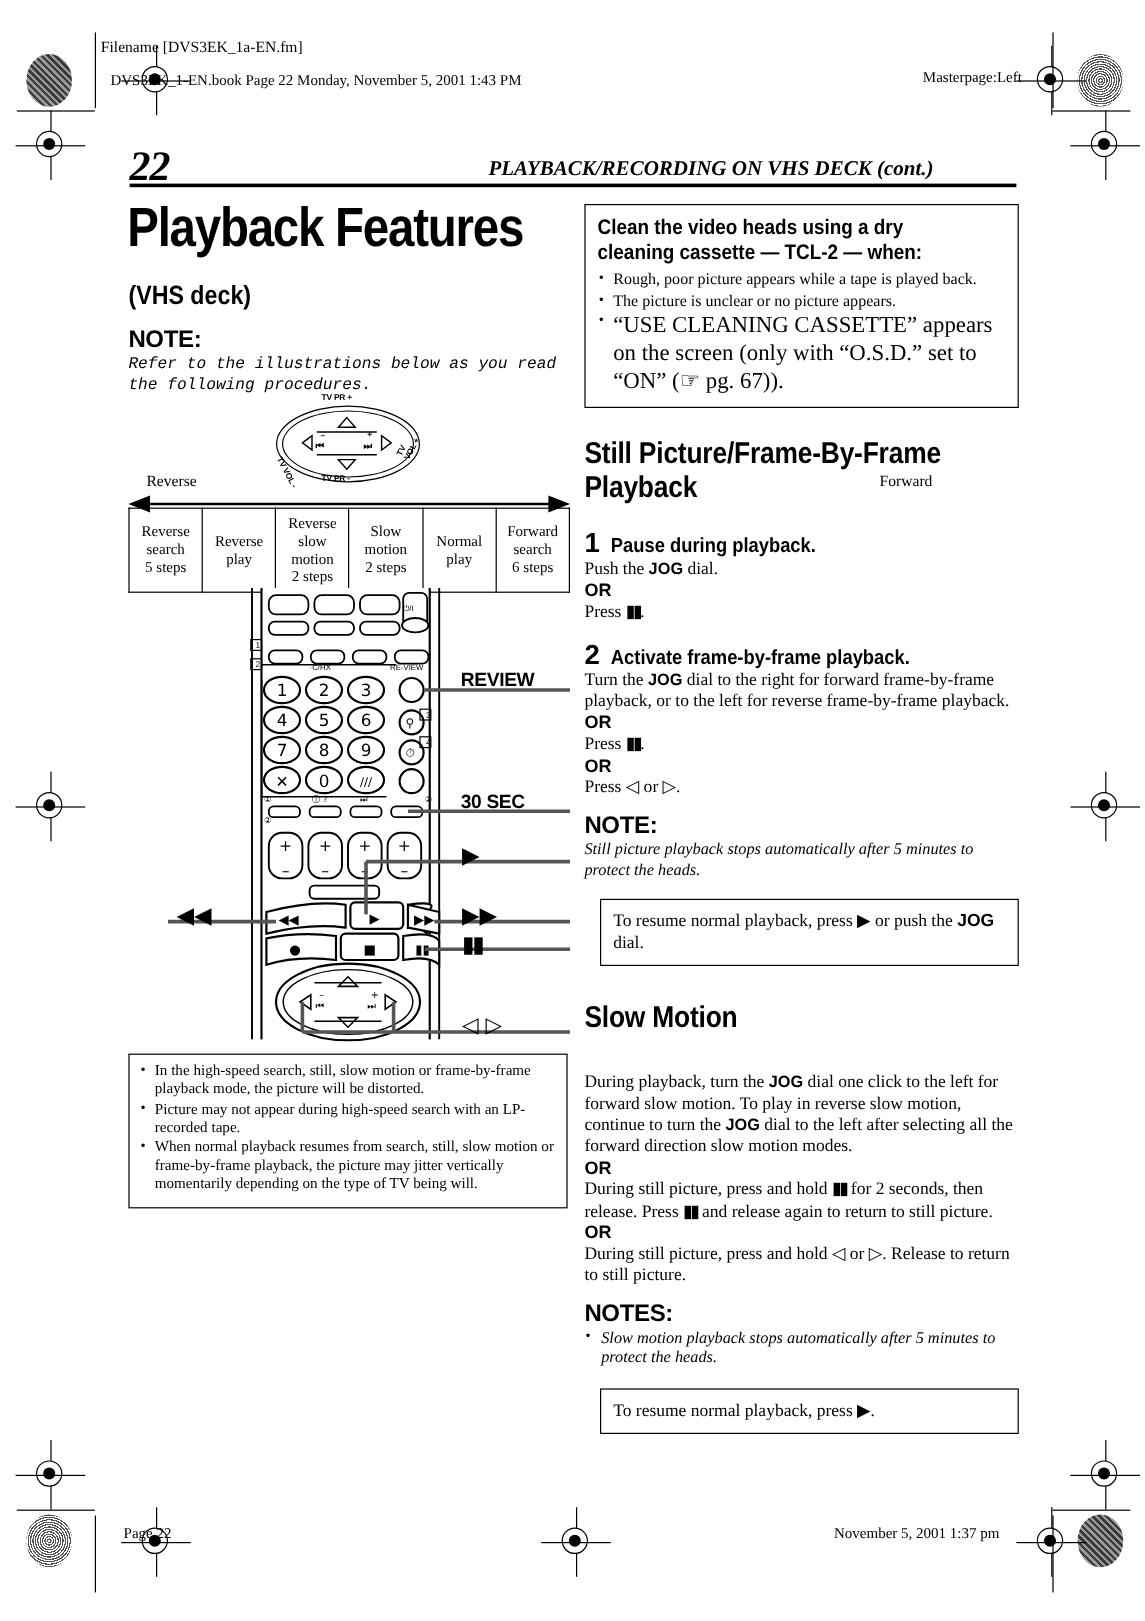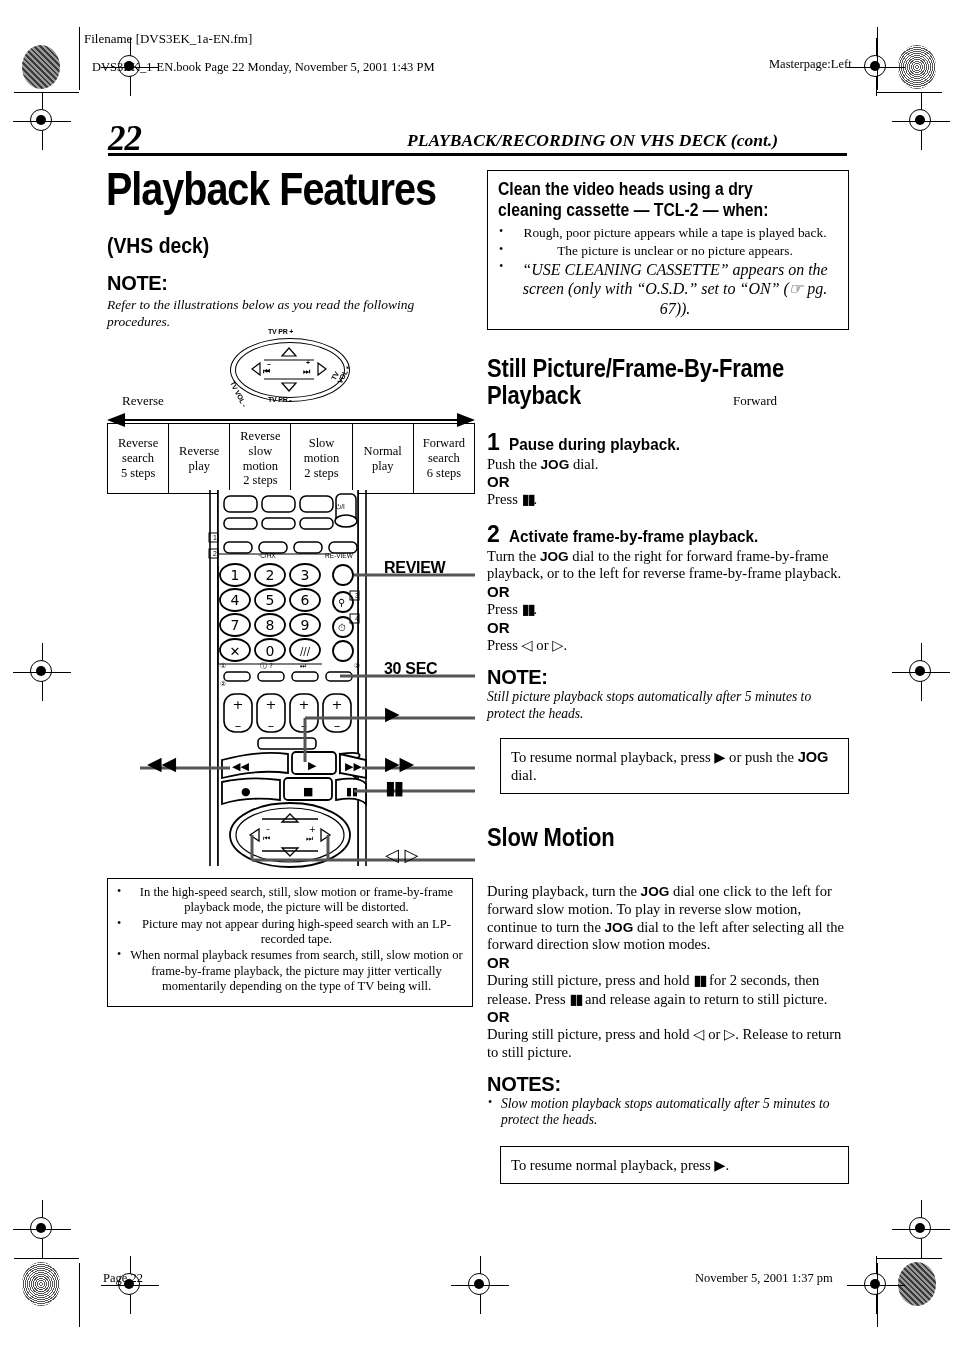--- a/index.html
+++ b/index.html
@@ -38,42 +38,42 @@
   .rule{position:absolute;left:108px;top:153px;width:739px;height:3px;background:#000;}
 
   h1.title{position:absolute;left:106px;top:166px;margin:0;font-size:46px;line-height:1;
            font-family:"Liberation Sans",sans-serif;font-weight:bold;letter-spacing:-1.2px;
            transform:scaleX(0.86);transform-origin:left top;}
   h2.sub{position:absolute;left:107px;top:233px;margin:0;font-size:22px;
          font-family:"Liberation Sans",sans-serif;font-weight:bold;
          transform:scaleX(0.88);transform-origin:left top;}
 
   .note-h{font-family:"Liberation Sans",sans-serif;font-weight:bold;font-size:20px;letter-spacing:-0.3px;}
-  .ital{font-style:italic;font-family:Liberation Serif, serif;}
+  .ital{font-style:italic;font-family:Liberation Mono, monospace;}
 
   
   .lcol{position:absolute;left:107px;top:272px;width:368px;}
   .note-body{font-size:13.5px;line-height:1.24;margin-top:2px;}
 
   
   .jog{position:absolute;}
   .jog .oval{position:absolute;border:1.5px solid #000;border-radius:50%;}
   .tiny{font-size:7px;font-family:"Liberation Sans",sans-serif;font-weight:bold;letter-spacing:-0.2px;}
 
   
   .dirlabel{font-size:13px;font-family:"Liberation Serif",serif;}
   table.modes{border-collapse:collapse;width:368px;table-layout:fixed;}
   table.modes td{border:1px solid #000;text-align:center;vertical-align:middle;
     font-size:12.5px;line-height:1.18;padding:5px 1px;height:58px;font-family:"Liberation Serif",serif;}
 
   
   .attn{position:absolute;left:107px;top:878px;width:366px;border:1.5px solid #000;
         padding:6px 8px 10px 8px;box-sizing:border-box;}
   .attn h3{margin:0 0 2px 0;font-size:19px;font-family:"Liberation Sans",sans-serif;font-weight:bold;letter-spacing:-0.2px;}
-  .bul{position:relative;padding-left:13px;font-size:12.6px;line-height:1.22;margin-bottom:1px;text-align:center;}
+  .bul{position:relative;padding-left:13px;font-size:12.6px;line-height:1.22;margin-bottom:1px;}
   .bul:before{content:"\2022";position:absolute;left:1px;top:-1px;font-size:12px;}
 
   
   .rcol{position:absolute;left:487px;top:170px;width:362px;}
   .box{border:1.5px solid #000;padding:8px 9px 9px 10px;box-sizing:border-box;}
   .box h3{margin:0 0 5px 0;font-size:17.5px;line-height:1.18;
           font-family:"Liberation Sans",sans-serif;font-weight:bold;
           transform:scaleX(0.9);transform-origin:left top;}
   h2.sec{margin:0;font-size:25px;line-height:1.1;
          font-family:"Liberation Sans",sans-serif;font-weight:bold;
@@ -397,21 +397,21 @@
     <div class="bul">Picture may not appear during high-speed search with an LP-recorded tape.</div>
     <div class="bul">When normal playback resumes from search, still, slow motion or frame-by-frame playback, the picture may jitter vertically momentarily depending on the type of TV being will.</div>
   </div>
 
   <div class="rcol">
 
     <div class="box">
       <h3>Clean the video heads using a dry cleaning cassette — TCL-2 — when:</h3>
       <div class="bul" style="font-size:13.4px;">Rough, poor picture appears while a tape is played back.</div>
       <div class="bul" style="font-size:13.4px;">The picture is unclear or no picture appears.</div>
-      <div class="bul" style="font-size:16px;font-style:italic;">“USE CLEANING CASSETTE” appears on the screen (only with “O.S.D.” set to “ON” (☞ pg. 67)).</div>
+      <div class="bul" style="font-size:19px;">“USE CLEANING CASSETTE” appears on the screen (only with “O.S.D.” set to “ON” (☞ pg. 67)).</div>
     </div>
 
     <h2 class="sec" style="margin-top:25px;">Still Picture/Frame-By-Frame Playback</h2>
 
     <div style="margin-top:19px;">
       <div class="step">
         <span class="stepnum">1</span>
         <span class="steptxt">Pause during playback.</span>
       </div>
       <div class="body">Push the <b class="jogb">JOG</b> dial.</div>

